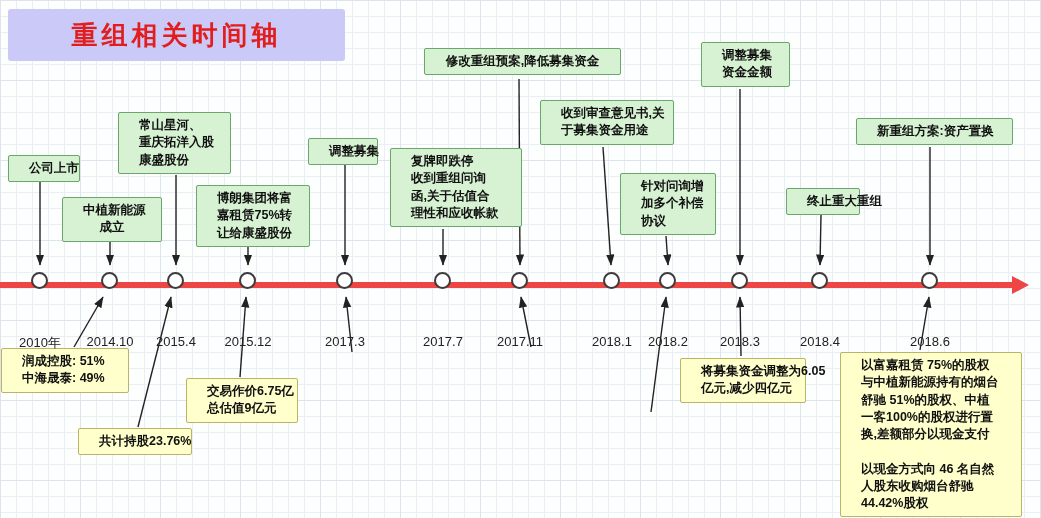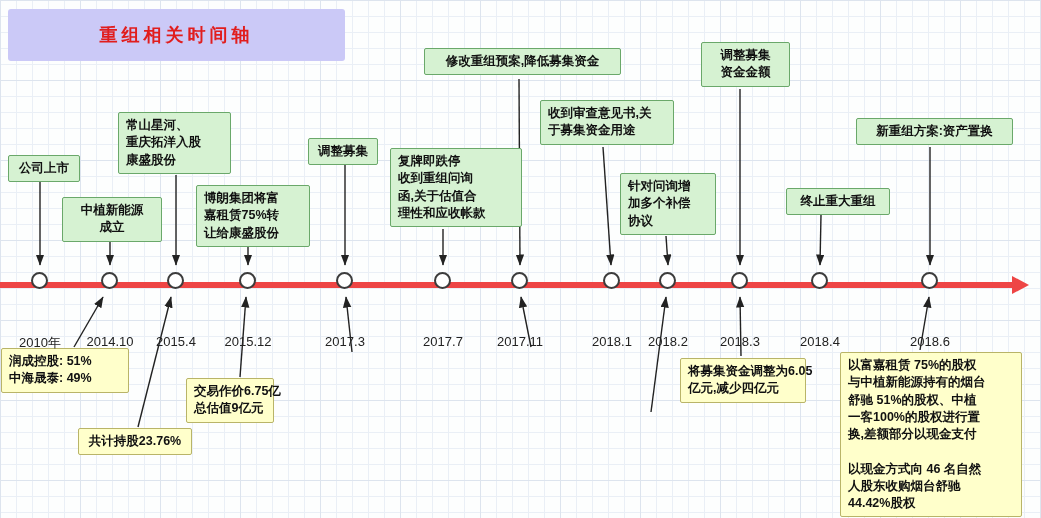--- a/index.html
+++ b/index.html
@@ -12,25 +12,25 @@
       linear-gradient(90deg, #dde4ee 1px, transparent 1px),
       linear-gradient(#eaeff6 1px, transparent 1px),
       linear-gradient(90deg, #eaeff6 1px, transparent 1px);
     background-size:80px 80px,80px 80px,16px 16px,16px 16px;
   }
   .title-box{
     position:absolute;left:8px;top:9px;width:337px;height:52px;
     background:#cbc9f7;border-radius:3px;z-index:3;
     display:flex;align-items:center;justify-content:center;
   }
-  .title-text{color:#e11d1d;font-size:18px;font-weight:bold;letter-spacing:4px;}
+  .title-text{color:#e11d1d;font-size:26px;font-weight:bold;letter-spacing:4px;}
   .note{
     position:absolute;z-index:3;border:1px solid;border-radius:2px;
     font-size:12.5px;font-weight:600;line-height:1.38;color:#111;
-    white-space:pre;padding:4px 7px;box-sizing:border-box;
+    white-space:pre;padding:4px 20px;box-sizing:border-box;
   }
   .note.top{background:#d6f2d2;border-color:#6aa86a;}
   .note.bottom{background:#ffffcb;border-color:#b9b468;}
   .center{text-align:center;}
   .tl-line{position:absolute;left:0;top:282px;width:1013px;height:6px;background:#ee4545;z-index:1;}
   .tl-head{position:absolute;left:1012px;top:276px;width:0;height:0;z-index:1;
     border-left:17px solid #ee4545;border-top:9px solid transparent;border-bottom:9px solid transparent;}
   .node{position:absolute;top:272px;width:13px;height:13px;border:2.5px solid #3c3c3c;
     background:#fff;border-radius:50%;z-index:6;}
   .date{position:absolute;top:295px;transform:translateX(-50%);font-size:13px;color:#222;
@@ -120,27 +120,27 @@
 函,关于估值合
 理性和应收帐款</div>
   <div class="note top center" style="left:424px;top:48px;width:197px">修改重组预案,降低募集资金</div>
   <div class="note top" style="left:540px;top:100px;width:134px">收到审查意见书,关
 于募集资金用途</div>
   <div class="note top" style="left:620px;top:173px;width:96px">针对问询增
 加多个补偿
 协议</div>
   <div class="note top center" style="left:701px;top:42px;width:89px">调整募集
 资金金额</div>
-  <div class="note top center" style="left:786px;top:188px;width:104px">终止重大重组</div>
+  <div class="note top center" style="left:786px;top:188px;width:74px">终止重大重组</div>
   <div class="note top center" style="left:856px;top:118px;width:157px">新重组方案:资产置换</div>
 
   <div class="note bottom" style="left:1px;top:348px;width:128px">润成控股: 51%
 中海晟泰: 49%</div>
   <div class="note bottom center" style="left:78px;top:428px;width:114px">共计持股23.76%</div>
-  <div class="note bottom" style="left:186px;top:378px;width:88px">交易作价6.75亿
+  <div class="note bottom" style="left:186px;top:378px;width:112px">交易作价6.75亿
 总估值9亿元</div>
   <div class="note bottom" style="left:680px;top:358px;width:126px">将募集资金调整为6.05
 亿元,减少四亿元</div>
   <div class="note bottom" style="left:840px;top:352px;width:182px">以富嘉租赁 75%的股权
 与中植新能源持有的烟台
 舒驰 51%的股权、中植
 一客100%的股权进行置
 换,差额部分以现金支付
 
 以现金方式向 46 名自然

